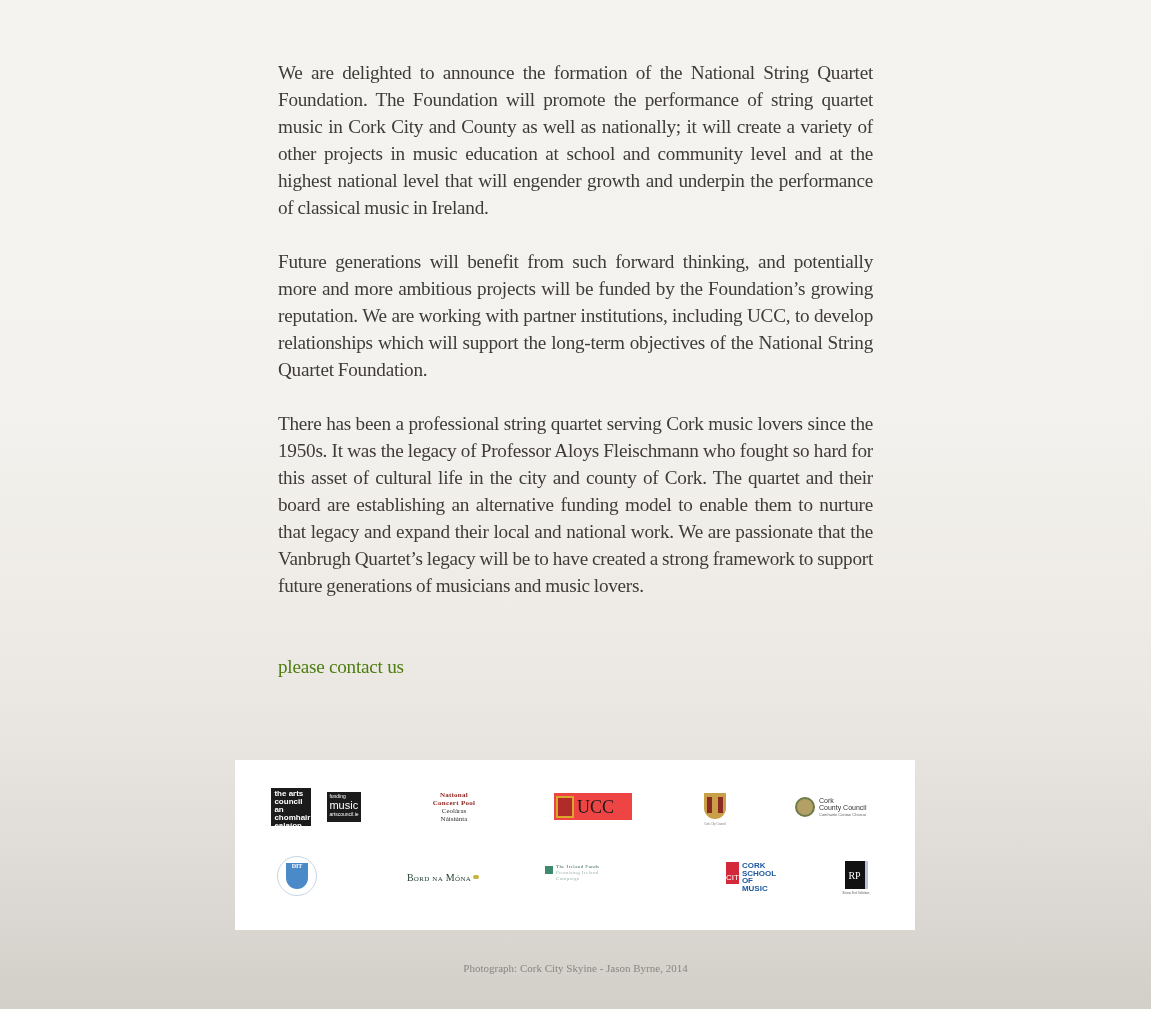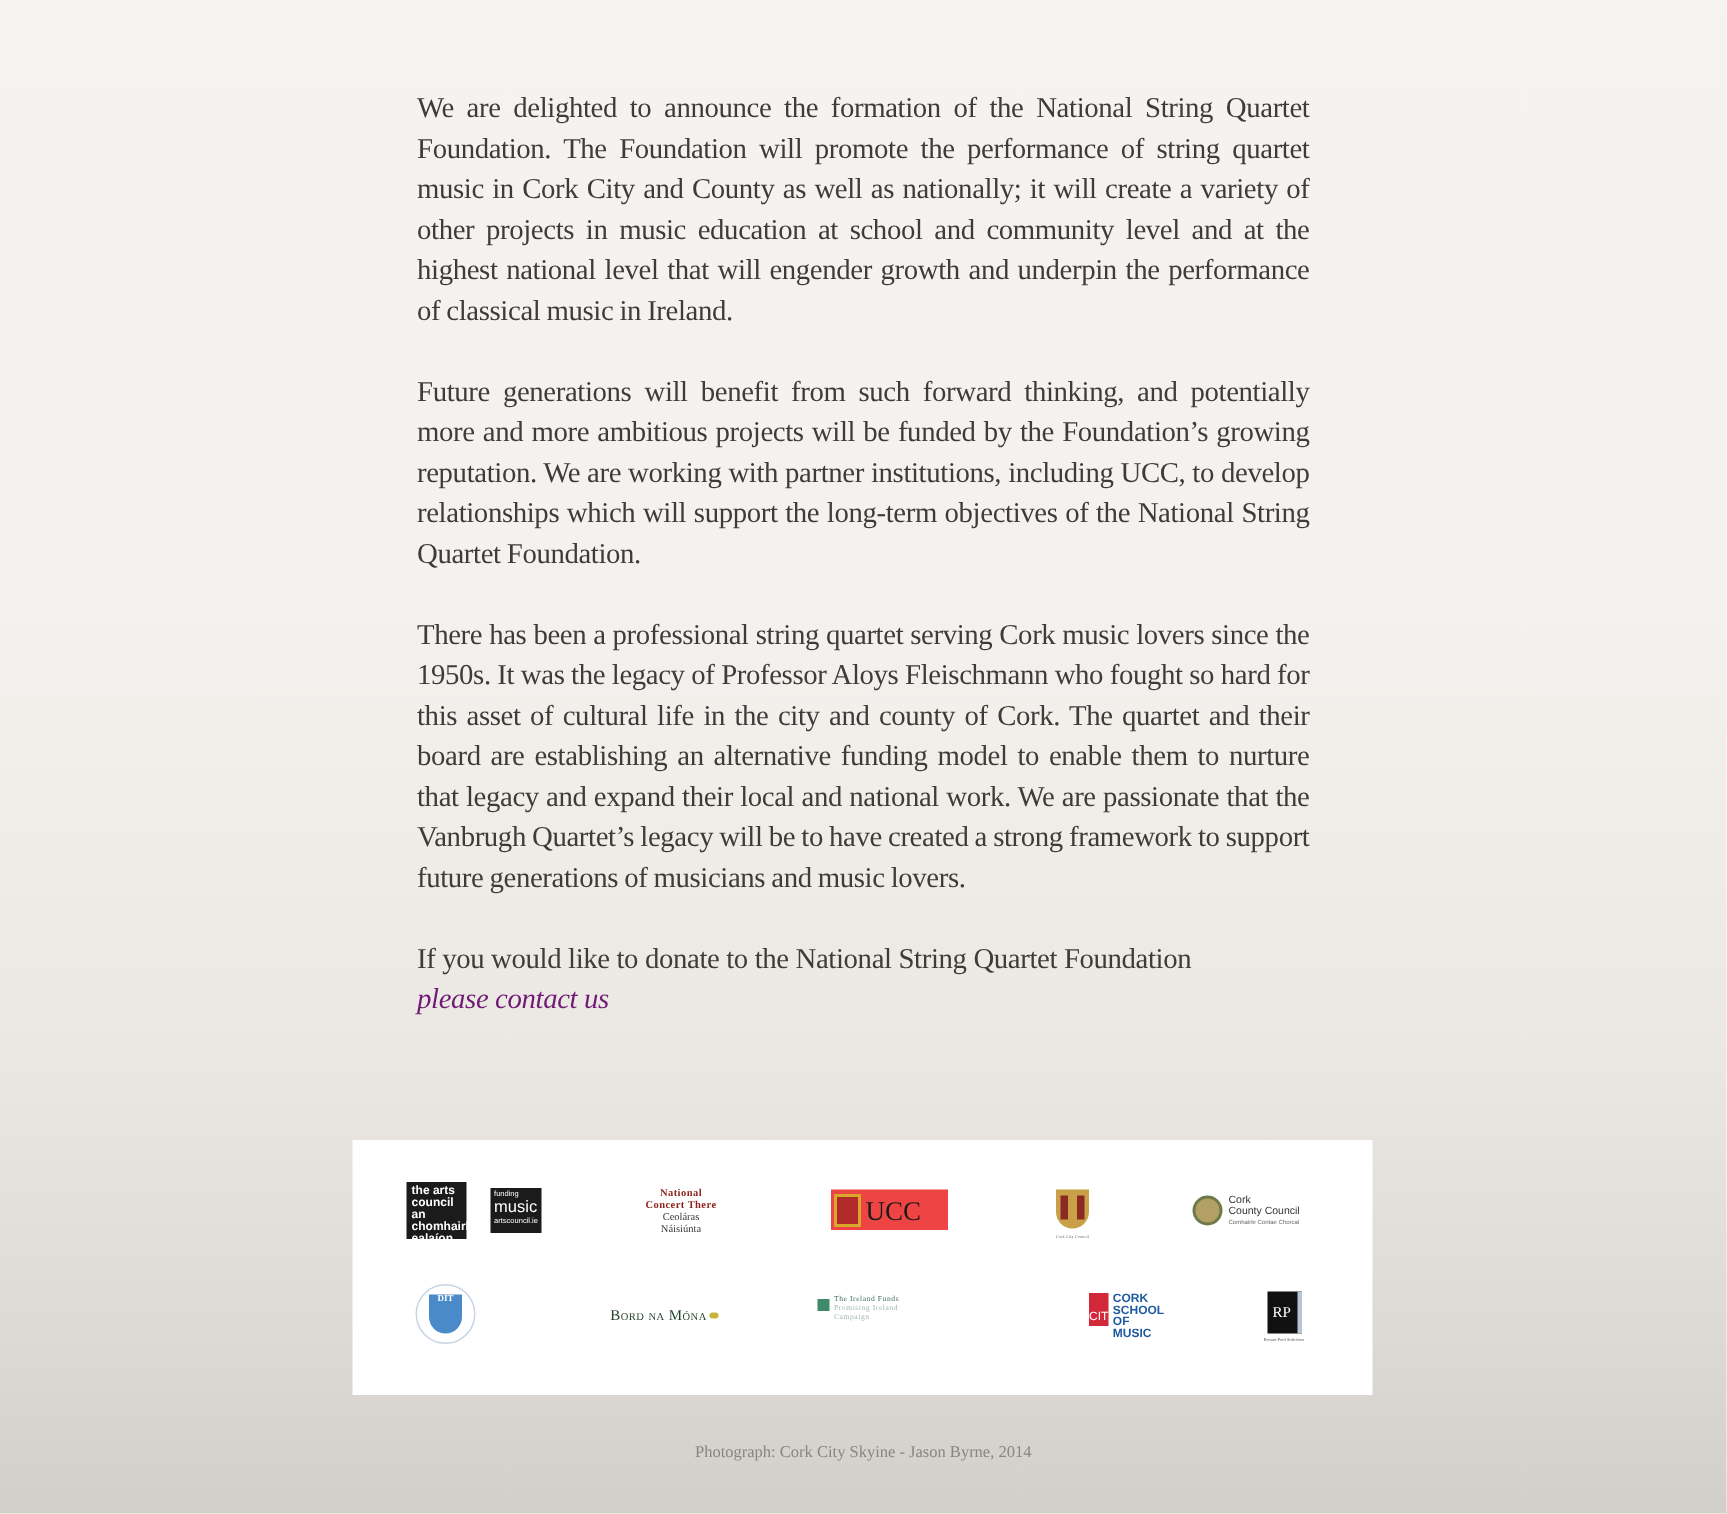--- a/index.html
+++ b/index.html
@@ -14,21 +14,21 @@
     position: absolute; left: 278px; top: 59px; width: 595px;
   }
   .para {
     margin: 0 0 27px 0;
     font-size: 19.2px; line-height: 27px;
     text-align: justify;
     letter-spacing: -0.25px;
     word-spacing: -0.5px;
   }
   .donate { margin: 0; font-size: 19.2px; line-height: 27px; letter-spacing: -0.25px; }
-  .donate a { color: #701a75; text-decoration: none; font-style: italic; }
+  .donate a { color: #4d7c0f; text-decoration: none; }
   .logo-panel {
     position: absolute; left: 235px; top: 760px; width: 680px; height: 170px;
     background: #ffffff;
   }
   .logo { position: absolute; display: flex; align-items: center; justify-content: center; }
   .caption {
     position: absolute; left: 0; width: 1151px; top: 962px;
     text-align: center; font-size: 11px; color: #8a8580;
   }
   
@@ -77,38 +77,38 @@
   .rp .cap { font-size: 3px; color: #555; margin-top: 2px; }
 </style>
 </head>
 <body>
 
 <div class="content">
   <p class="para">We are delighted to announce the formation of the National String Quartet Foundation. The Foundation will promote the performance of string quartet music in Cork City and County as well as nationally; it will create a variety of other projects in music education at school and community level and at the highest national level that will engender growth and underpin the performance of classical music in Ireland.</p>
   <p class="para">Future generations will benefit from such forward thinking, and potentially more and more ambitious projects will be funded by the Foundation’s growing reputation. We are working with partner institutions, including UCC, to develop relationships which will support the long-term objectives of the National String Quartet Foundation.</p>
   <p class="para">There has been a professional string quartet serving Cork music lovers since the 1950s. It was the legacy of Professor Aloys Fleischmann who fought so hard for this asset of cultural life in the city and county of Cork. The quartet and their board are establishing an alternative funding model to enable them to nurture that legacy and expand their local and national work. We are passionate that the Vanbrugh Quartet’s legacy will be to have created a strong framework to support future generations of musicians and music lovers.</p>
   <p class="donate">
-    <span>If you would like to donate to the National String Quartet Foundation</span><br>
+    <br>
     <a href="#">please contact us</a>
   </p>
 </div>
 
 <div class="logo-panel">
   <div class="logo ac">
     <div class="blk l">the arts council an chomhairle ealaíon</div>
     <div class="blk r">
       <small>funding</small>
       <span>music</span>
       <small>artscouncil.ie</small>
     </div>
   </div>
 
   <div class="logo nch">
     <span class="red">National</span>
-    <span class="red">Concert There</span>
+    <span class="red">Concert Pool</span>
     <span class="dk">Ceoláras</span>
     <span class="dk">Náisiúnta</span>
   </div>
 
   <div class="logo ucc">
     <span class="crest"></span>
     <span class="txt">UCC</span>
   </div>
 
   <div class="logo ccity">

